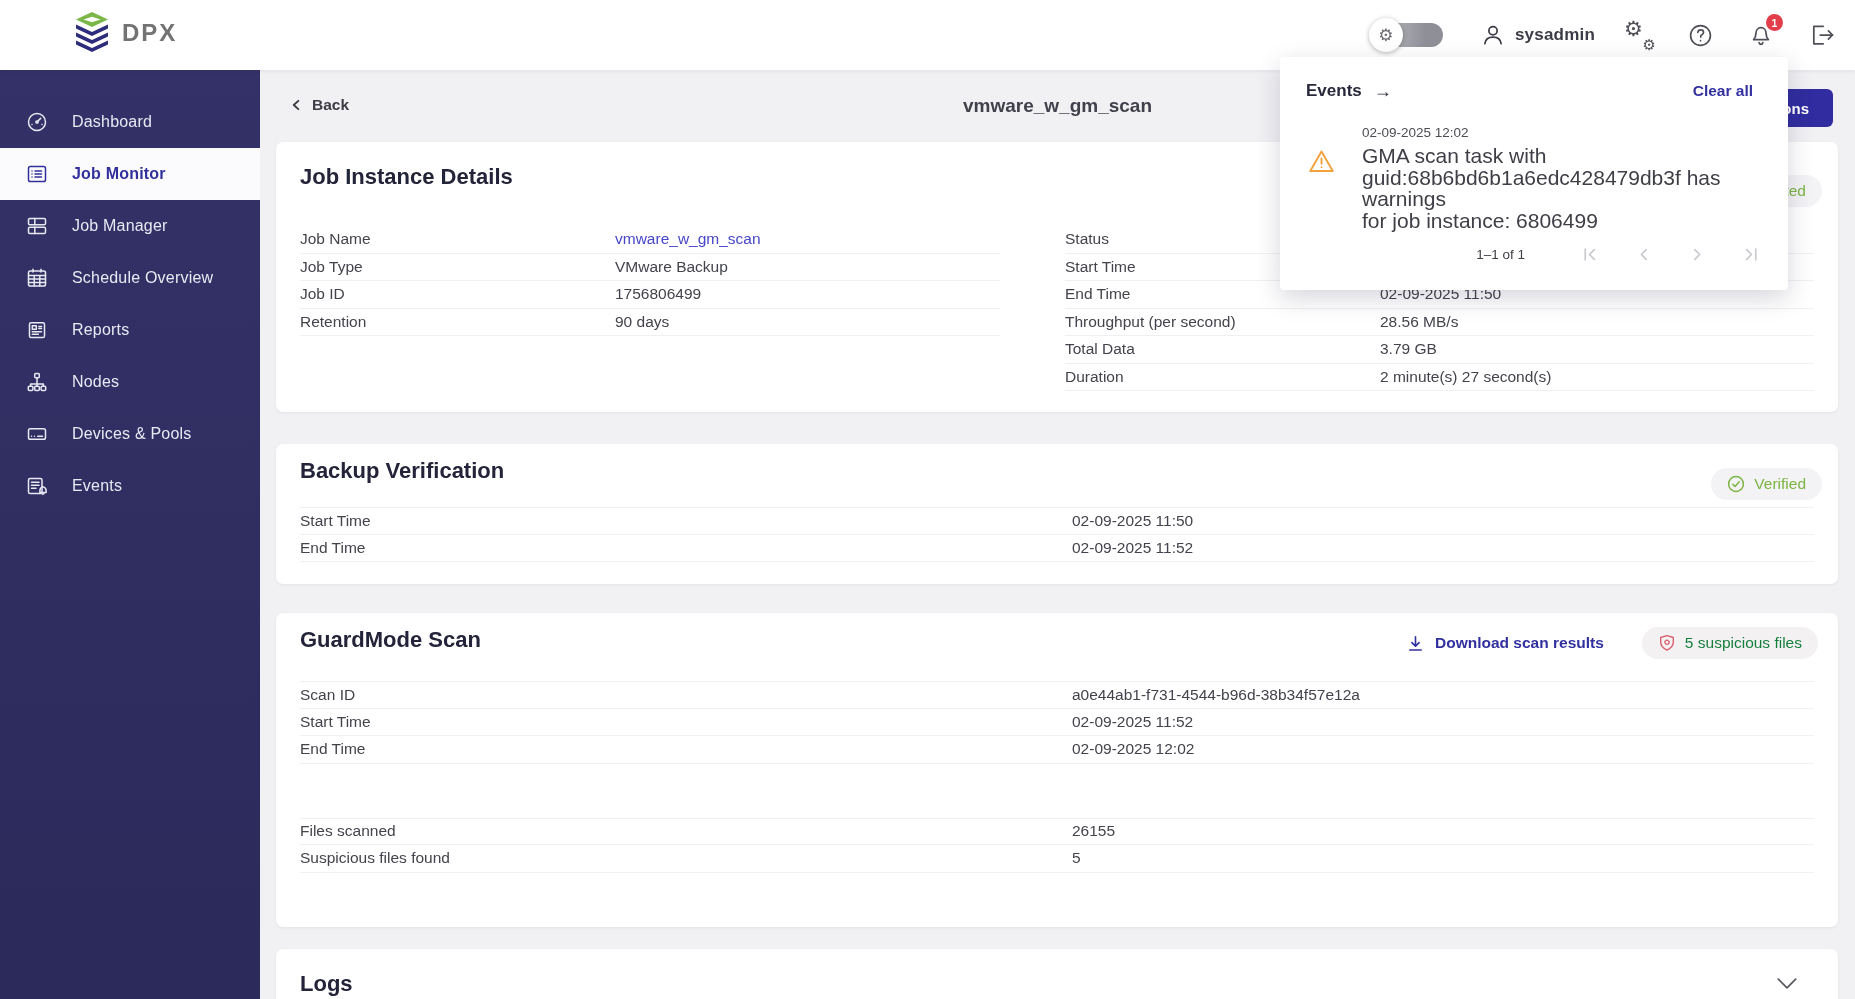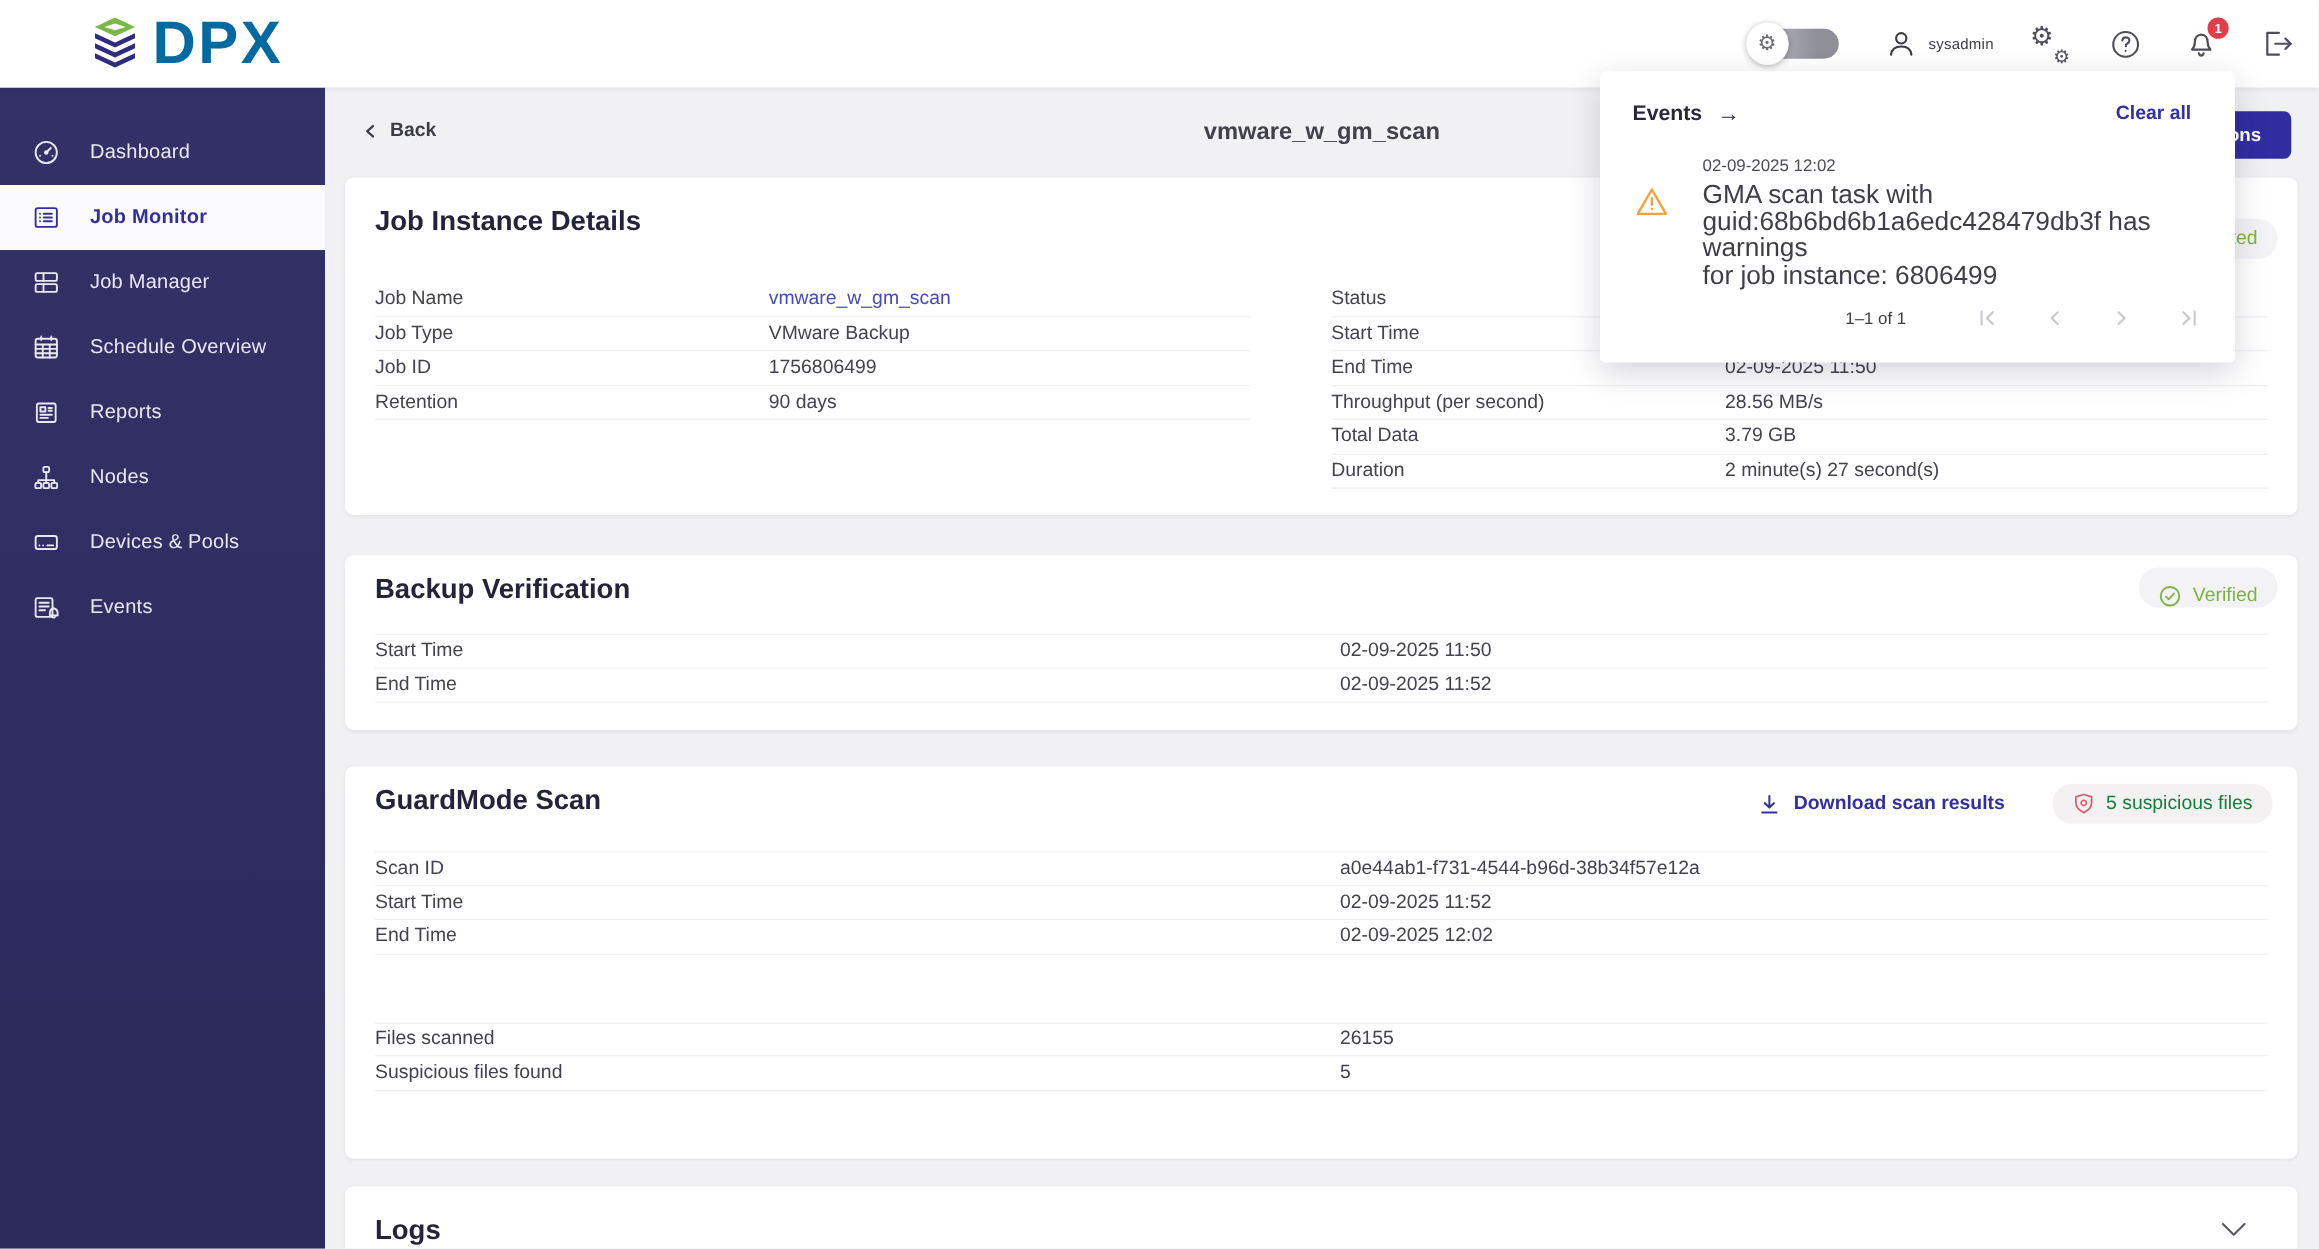--- a/index.html
+++ b/index.html
@@ -4,30 +4,30 @@
 <style>
   * { margin:0; padding:0; box-sizing:border-box; }
   html,body { width:1855px; height:999px; overflow:hidden; }
   body { font-family:"Liberation Sans","DejaVu Sans",sans-serif; background:#f1f1f4; }
   .app { position:relative; width:1855px; height:999px; background:#f1f1f4; }
 
   
   .topbar { position:absolute; left:0; top:0; width:1855px; height:70px; background:#ffffff;
             box-shadow:0 1px 4px rgba(20,20,50,.08); z-index:20; }
   .logo { position:absolute; left:72px; top:11px; display:flex; align-items:center; gap:10px; cursor:pointer; }
-  .logo-text { font-size:48px; font-weight:800; color:#0369a1; letter-spacing:2px; line-height:1; }
+  .logo-text { font-size:24px; font-weight:800; color:#737373; letter-spacing:2px; line-height:1; }
   .topbar-right { position:absolute; right:16px; top:0; height:70px; display:flex; align-items:center; gap:27px; }
   .mode-toggle { position:relative; width:84px; height:36px; cursor:pointer; }
   .toggle-track { position:absolute; left:16px; top:6px; width:58px; height:24px; border-radius:12px;
                   background:linear-gradient(90deg,#b7b7be 0%,#8f8f97 70%); }
   .toggle-knob { position:absolute; left:0; top:1px; width:34px; height:34px; border-radius:50%;
                  background:#fff; box-shadow:0 1px 5px rgba(0,0,0,.3); display:flex; align-items:center;
                  justify-content:center; font-size:17px; color:#6d6d77; }
   .user-chip { display:flex; align-items:center; gap:9px; color:#3c3c46; cursor:pointer; }
-  .user-name { font-size:12px; font-weight:400; letter-spacing:.2px; }
+  .user-name { font-size:17px; font-weight:700; letter-spacing:.2px; }
   .hdr-btn { position:relative; display:flex; align-items:center; justify-content:center;
              width:34px; height:38px; color:#4f4f58; cursor:pointer; }
   .gears { position:relative; width:34px; height:34px; }
   .gear-big { position:absolute; left:2px; top:-1px; font-size:21px; color:#4f4f58; }
   .gear-small { position:absolute; right:0; bottom:-2px; font-size:15px; color:#4f4f58; }
   .notif-badge { position:absolute; top:-2px; right:-5px; min-width:17px; height:17px; border-radius:9px;
                  background:#e23d49; color:#fff; font-size:10.5px; font-weight:700; display:flex;
                  align-items:center; justify-content:center; padding:0 4px; }
 
   
@@ -73,21 +73,21 @@
   .kv-row.wide .lbl { flex:0 0 772px; }
   .kv-row .val { color:#43434d; }
   .kv-row .val.link { color:#4646c8; cursor:pointer; }
   .rows-gap { height:54px; }
 
   .pill { display:flex; align-items:center; gap:9px; height:32px; padding:0 16px; border-radius:16px;
           background:#f3f3f6; font-size:15.5px; white-space:nowrap; }
   .pill.green { color:#7cb342; }
   .pill.red { color:#15803d; background:#f4f1f3; cursor:pointer; }
   .status-badge { position:absolute; top:33px; right:16px; z-index:1; }
-  .verified-badge { position:absolute; top:10px; right:16px;align-items:flex-end; }
+  .verified-badge { position:absolute; top:24px; right:16px; }
   .gm-header-right { position:absolute; top:14px; right:20px; display:flex; align-items:center; gap:38px; }
   .download-link { display:flex; align-items:center; gap:10px; color:#32309f; font-size:15.5px;
                    font-weight:700; cursor:pointer; }
   .logs-chevron { position:absolute; right:40px; top:28px; cursor:pointer; color:#5a5a63; }
 
   
   .events-popup { position:absolute; left:1280px; top:57px; width:508px; height:233px; background:#fff;
                   border-radius:4px; box-shadow:0 8px 26px rgba(25,25,60,.18); z-index:60;
                   padding:24px 28px 0 26px; }
   .popup-head { display:flex; align-items:center; }

